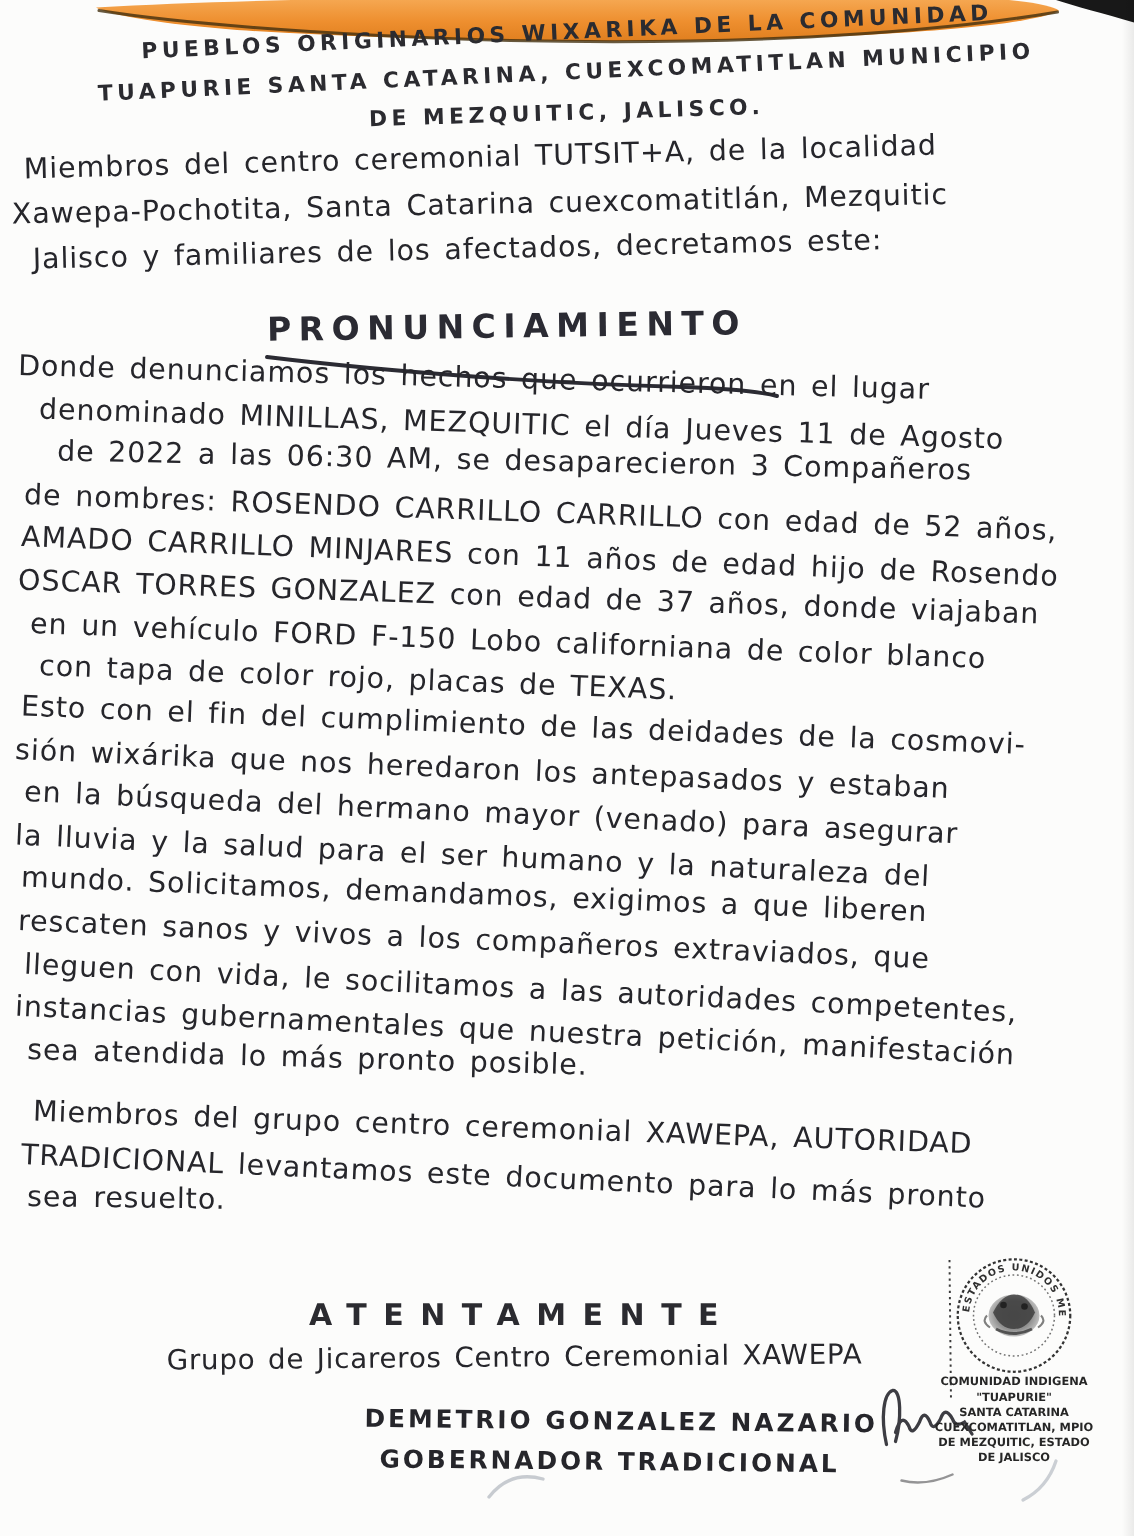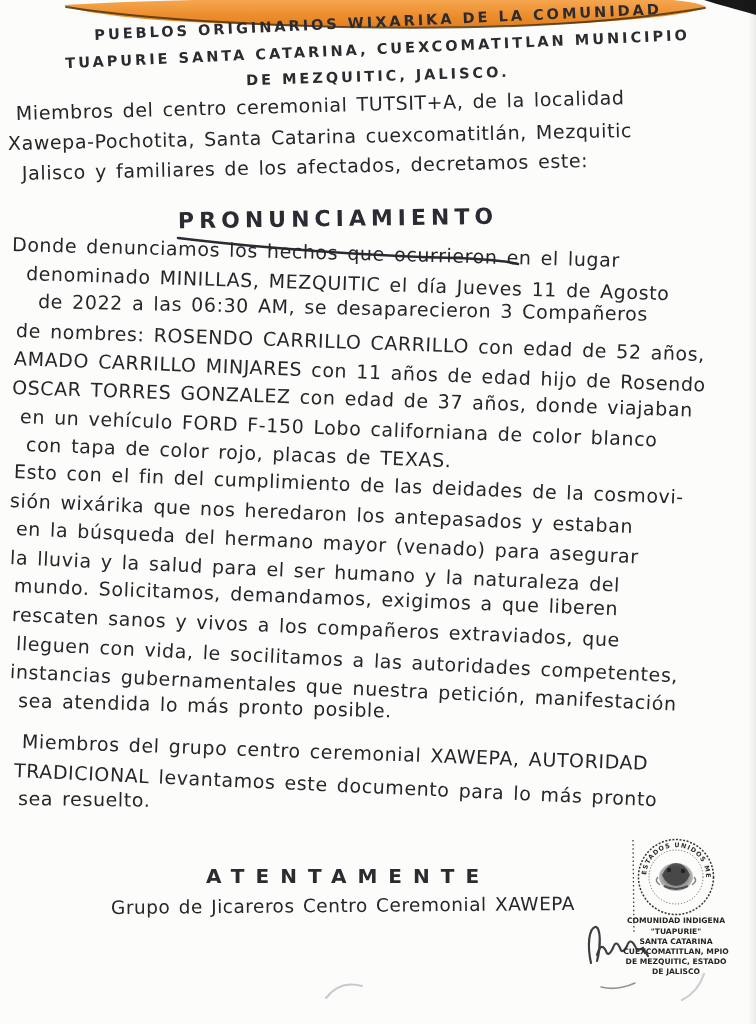--- a/index.html
+++ b/index.html
@@ -113,20 +113,24 @@
     <div class="line" style="--ml:22px;--rot:2.0deg">Miembros del grupo centro ceremonial XAWEPA, AUTORIDAD</div>
     <div class="line" style="--ml:14px;--rot:2.6deg">TRADICIONAL levantamos este documento para lo más pronto</div>
     <div class="line" style="--ml:18px;--rot:0.8deg">sea resuelto.</div>
   </div>
 
   <div class="closing">
     <div class="atte">ATENTAMENTE</div>
     <div class="closing-group">Grupo de Jicareros Centro Ceremonial XAWEPA</div>
   </div>
 
+  <div class="sig">
+    <div class="sig-name">DEMETRIO GONZALEZ NAZARIO</div>
+    <div class="sig-title">GOBERNADOR TRADICIONAL</div>
+  </div>
 
   <svg class="squiggle-svg" viewBox="0 0 80 70">
     <g fill="none" stroke="#2d2d33" stroke-width="2.2" stroke-linecap="round" opacity="0.92">
       <path d="M10,42 C6,24 8,8 14,6 C20,5 20,26 16,40"></path>
       <path d="M16,34 q4,-14 9,-4 q2,7 7,-3 q3,-9 7,0 q2,7 7,-2 q3,-9 8,0 q2,6 8,2 l5,8"></path>
       <path d="M20,66 q16,4 34,-4" stroke-width="1.6" opacity="0.55"></path>
     </g>
   </svg>
 
   <svg class="seal-svg" viewBox="0 0 150 194">

